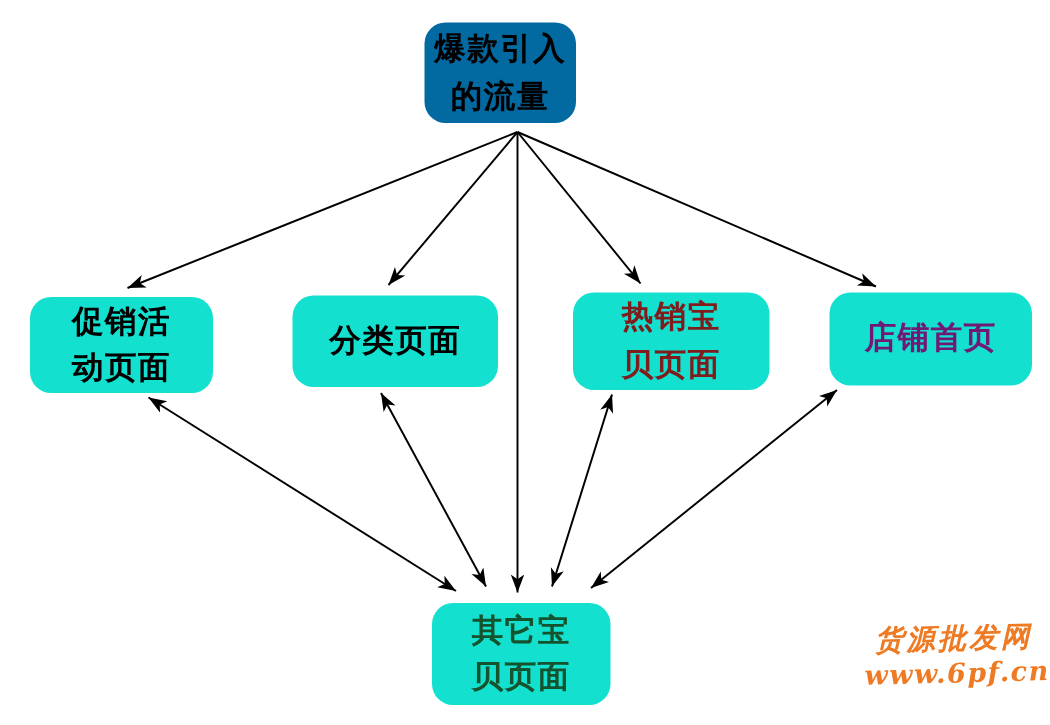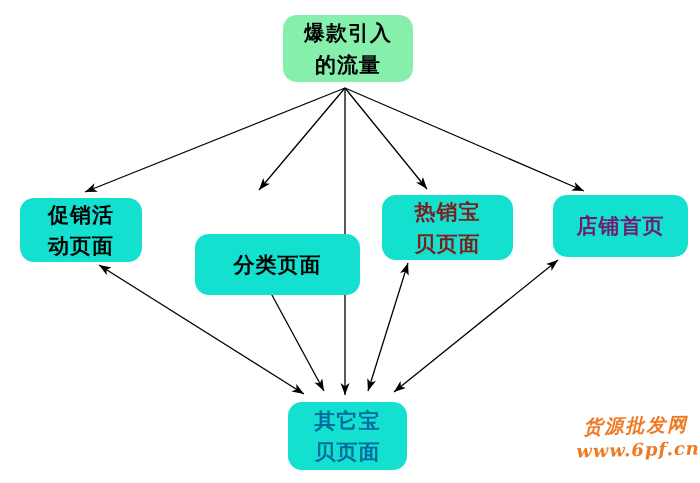--- a/index.html
+++ b/index.html
@@ -75,29 +75,29 @@
       <line x1="345" y1="88" x2="259" y2="190" stroke="#000000" stroke-width="1.3" marker-end="url(#ah)"></line>
       <line x1="345" y1="88" x2="345" y2="395" stroke="#000000" stroke-width="1.3" marker-end="url(#ah)"></line>
       <line x1="345" y1="88" x2="427" y2="189" stroke="#000000" stroke-width="1.3" marker-end="url(#ah)"></line>
       <line x1="345" y1="88" x2="584" y2="191" stroke="#000000" stroke-width="1.3" marker-end="url(#ah)"></line>
       <line x1="99" y1="265" x2="304" y2="394" stroke="#000000" stroke-width="1.3" marker-end="url(#ah)" marker-start="url(#ah)"></line>
       <line x1="254" y1="262" x2="324" y2="391" stroke="#000000" stroke-width="1.3" marker-end="url(#ah)" marker-start="url(#ah)"></line>
       <line x1="408" y1="263" x2="368" y2="391" stroke="#000000" stroke-width="1.3" marker-end="url(#ah)" marker-start="url(#ah)"></line>
       <line x1="558" y1="260" x2="394" y2="392" stroke="#000000" stroke-width="1.3" marker-end="url(#ah)" marker-start="url(#ah)"></line>
     </svg>
 
-  <div class="node" style="left: 283px; top: 15px; width: 130px; height: 67px; background: #86efac; color: rgb(0, 0, 0);"><span>爆款引入
+  <div class="node" style="left: 283px; top: 15px; width: 101px; height: 67px; background: #0369a1; color: rgb(0, 0, 0);"><span>爆款引入
 的流量</span></div>
   <div class="node" style="left: 20px; top: 198px; width: 122px; height: 64px; background: rgb(20, 224, 207); color: rgb(0, 0, 0);"><span>促销活
 动页面</span></div>
-  <div class="node" style="left: 195px; top: 197px; width: 165px; height: 61px; background: rgb(20, 224, 207); color: rgb(0, 0, 0); margin-top: 37px;"><span>分类页面</span></div>
+  <div class="node" style="left: 195px; top: 197px; width: 137px; height: 61px; background: rgb(20, 224, 207); color: rgb(0, 0, 0);"><span>分类页面</span></div>
   <div class="node" style="left: 382px; top: 195px; width: 131px; height: 65px; background: rgb(20, 224, 207); color: #7f1d1d;"><span>热销宝
 贝页面</span></div>
   <div class="node" style="left: 553px; top: 195px; width: 135px; height: 62px; background: rgb(20, 224, 207); color: #701a75;"><span>店铺首页</span></div>
-  <div class="node" style="left: 288px; top: 402px; width: 119px; height: 68px; background: rgb(20, 224, 207); color: #0369a1;"><span>其它宝
+  <div class="node" style="left: 288px; top: 402px; width: 119px; height: 68px; background: rgb(20, 224, 207); color: #14532d;"><span>其它宝
 贝页面</span></div>
 
   <div class="watermark">
     <div class="wm-line1">货源批发网</div>
     <div class="wm-line2">www.6pf.cn</div>
   </div>
 
 </div>
 
 </body></html>

